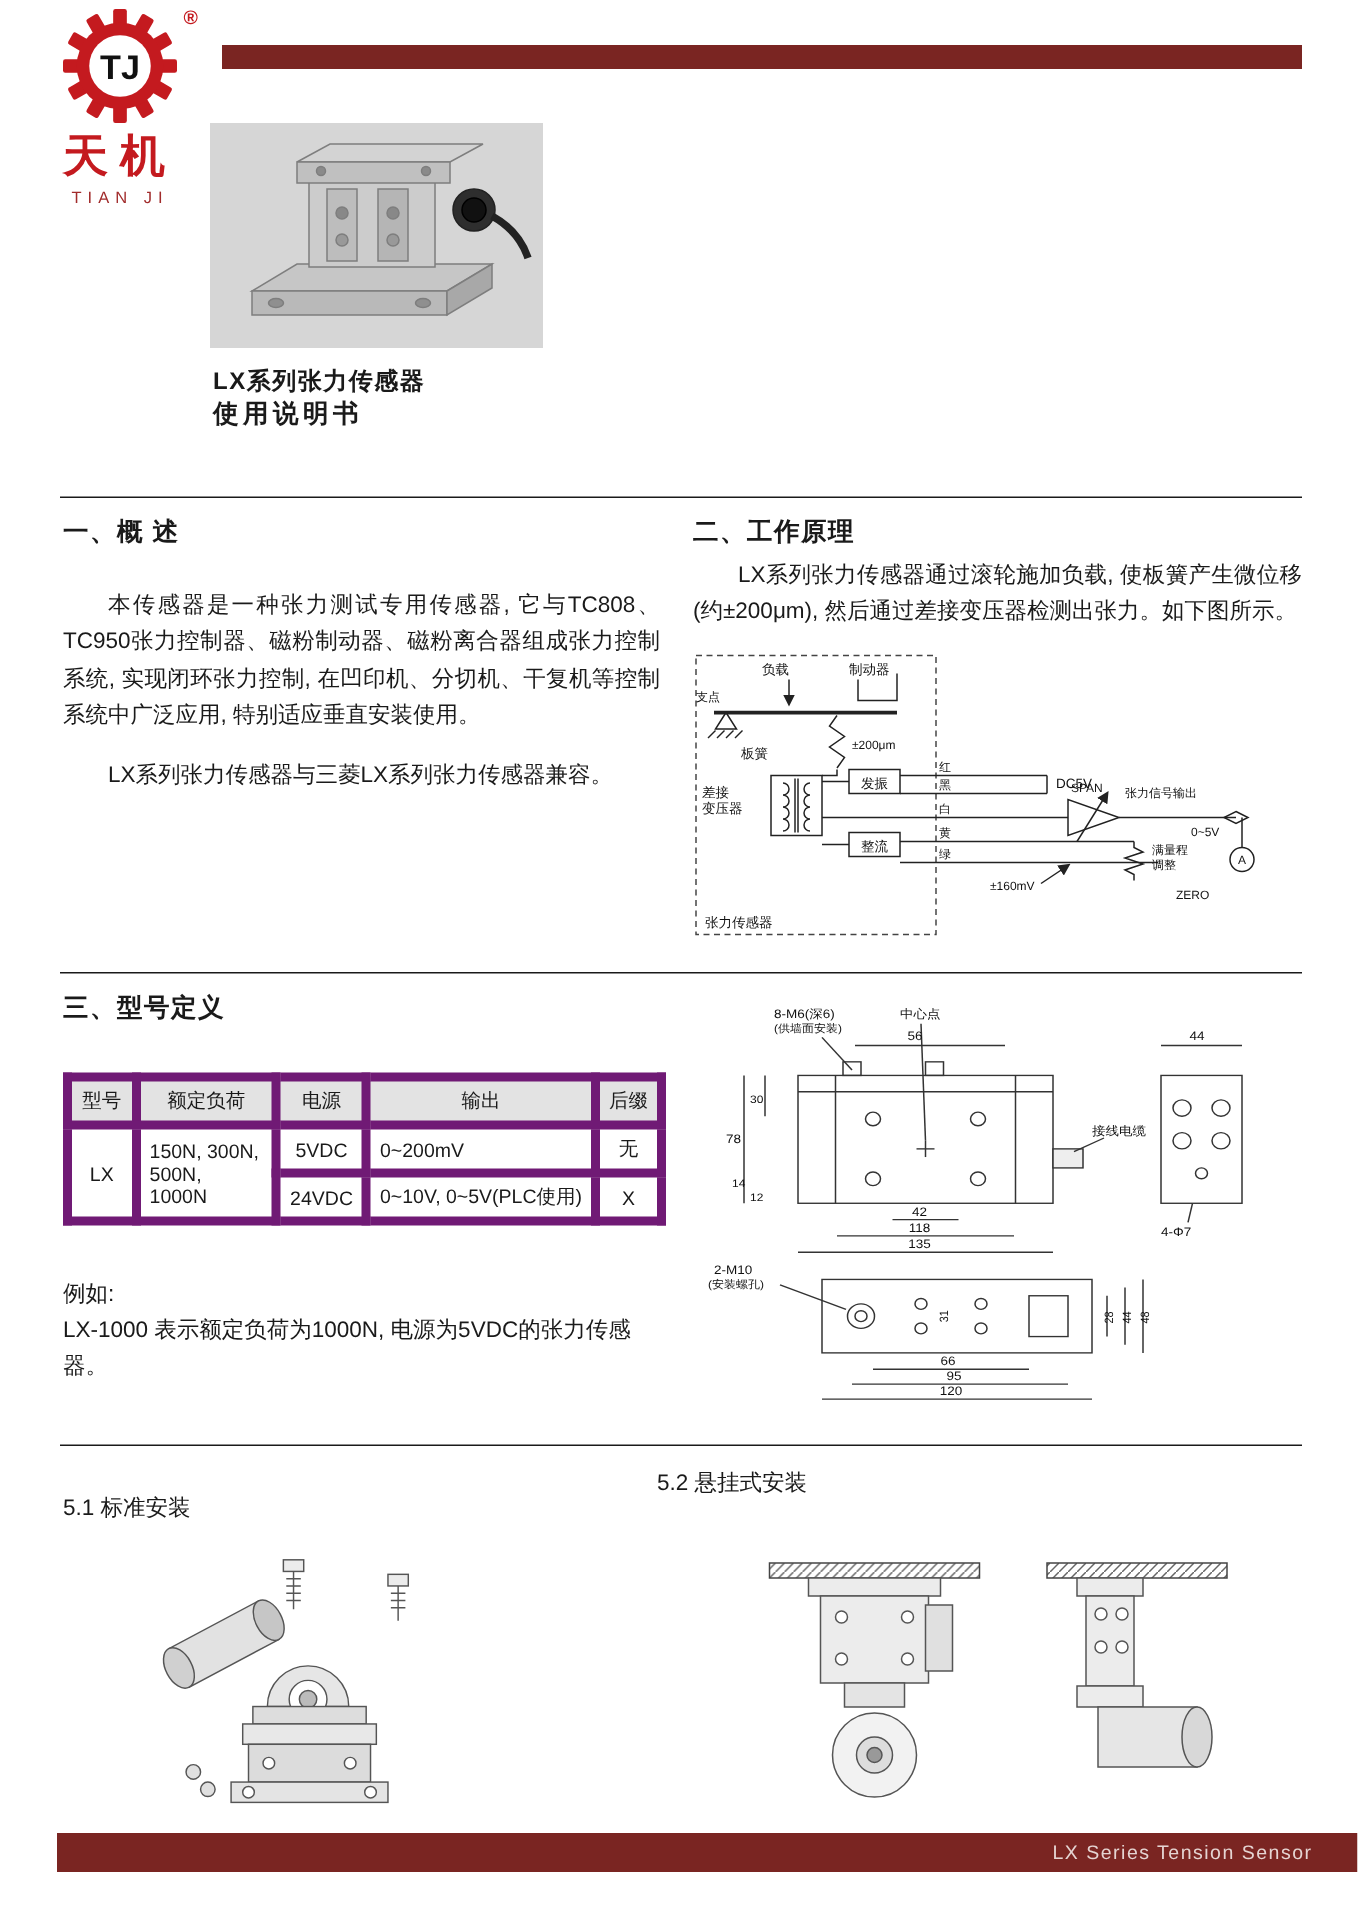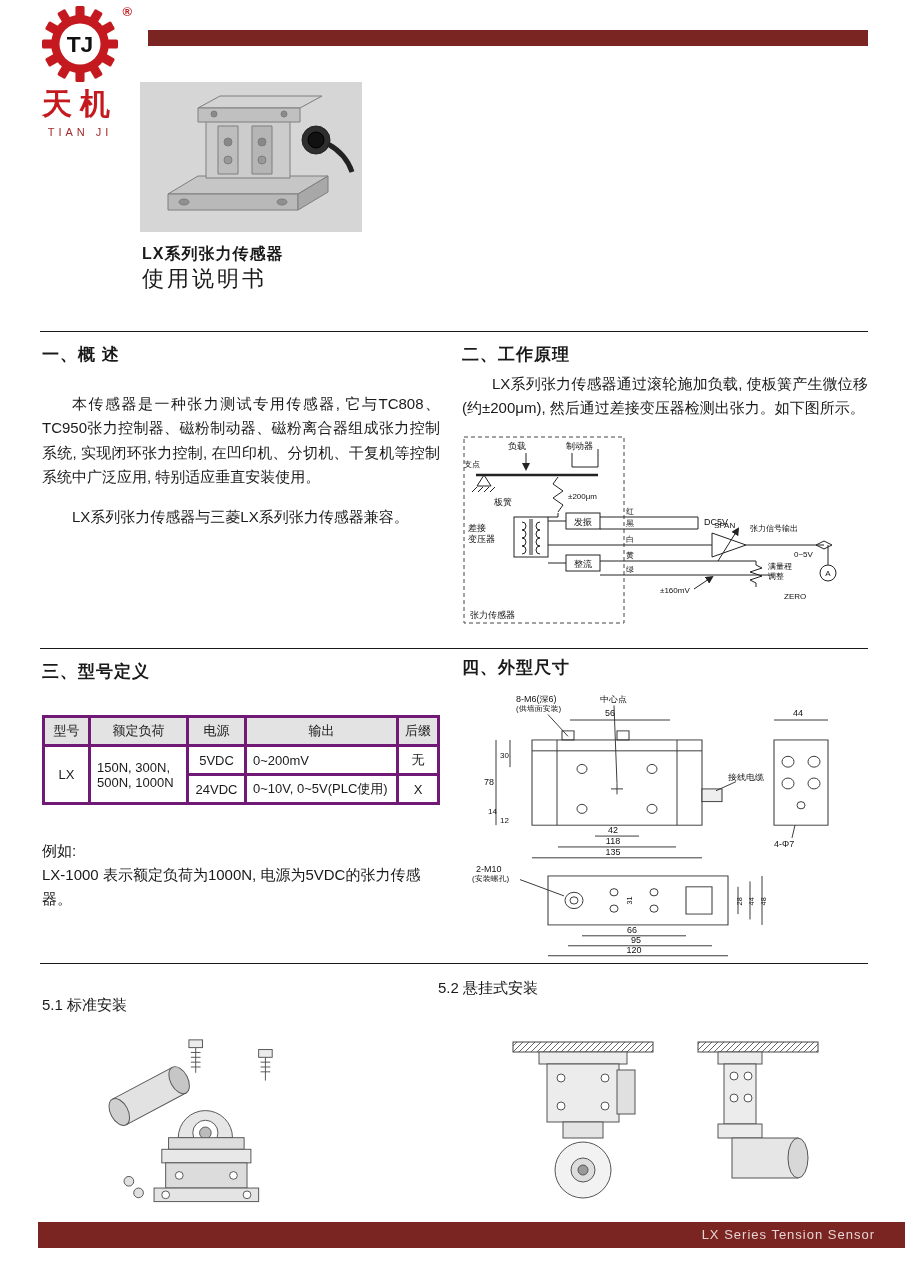--- a/index.html
+++ b/index.html
@@ -11,38 +11,38 @@
   .logo-wrap { left:24px; top:6px; width:112px; text-align:center; }
   .gear-box { position:relative; width:76px; height:76px; margin:0 auto; }
   .reg-mark { position:absolute; right:-14px; top:-2px; color:#c41a1f; font-weight:bold; font-size:13px; }
   .brand-cn { font-family:"Liberation Serif","DejaVu Serif",serif; font-size:30px; font-weight:bold; color:#c41a1f; letter-spacing:8px; margin-top:2px; }
   .brand-en { font-size:11px; letter-spacing:4px; color:#a12b2b; margin-top:1px; }
   .top-bar { left:148px; top:30px; width:720px; height:16px; background:#7a2522; }
 
   
   .photo { left:140px; top:82px; width:222px; height:150px; }
   .caption { left:142px; top:244px; font-size:16px; font-weight:bold; letter-spacing:1px; }
-  .doc-title { left:142px; top:264px; font-size:22px; font-weight:normal; letter-spacing:3px; }
+  .doc-title { left:142px; top:264px; font-size:17px; font-weight:bold; letter-spacing:3px; }
 
   .rule { position:absolute; left:40px; width:828px; height:1px; background:#1a1a1a; }
 
   .heading { font-size:17px; font-weight:bold; letter-spacing:1px; }
   .para { font-size:15px; line-height:1.62; text-align:justify; text-indent:2em; }
 
   .sec1 { left:42px; top:343px; width:398px; }
   .sec1 .para1 { margin-top:26px; }
   .sec1 .para2 { margin-top:16px; }
 
   .sec2 { left:462px; top:343px; width:406px; }
   .sec2 .para { margin-top:6px; }
   .sec2 svg { margin-top:8px; display:block; }
 
   .sec3 { left:42px; top:660px; width:402px; }
   .model-table { border-collapse:collapse; font-size:13px; margin-top:32px; }
-  .model-table th, .model-table td { border:3px solid #701a75; padding:4px 6px; text-align:center; vertical-align:middle; white-space:nowrap; }
+  .model-table th, .model-table td { border:6px solid #701a75; padding:4px 6px; text-align:center; vertical-align:middle; white-space:nowrap; }
   .model-table td.left { text-align:left; }
   .model-table th { background:#e3e3e3; font-weight:normal; }
   .model-table td.load { white-space:normal;margin-top:46px; }
   .example { margin-top:34px; font-size:15px; line-height:1.6; }
 
   .sec4 { left:462px; top:656px; width:406px; }
   .sec4 svg { margin-top:12px; display:block; }
 
   .sec5-left { left:42px; top:976px; width:360px; }
   .sub-heading { font-size:15px; }
@@ -253,21 +253,20 @@
         </tr>
       </tbody>
     </table>
     <div class="example">
       <div>例如:</div>
       <div>LX-1000 表示额定负荷为1000N, 电源为5VDC的张力传感器。</div>
     </div>
   </div>
 
   <div class="abs sec4">
-    <div class="heading">四、外型尺寸</div>
 
     <svg width="406" height="272" viewBox="0 0 406 300" preserveAspectRatio="none">
 
       <g fill="none" stroke="#333">
         <rect x="100" y="44" width="12" height="10"></rect>
           <rect x="155" y="44" width="12" height="10"></rect>
         <rect x="70" y="54" width="170" height="94"></rect>
         <line x1="95" y1="54" x2="95" y2="148"></line>
           <line x1="215" y1="54" x2="215" y2="148"></line>
         <line x1="70" y1="66" x2="240" y2="66"></line>

